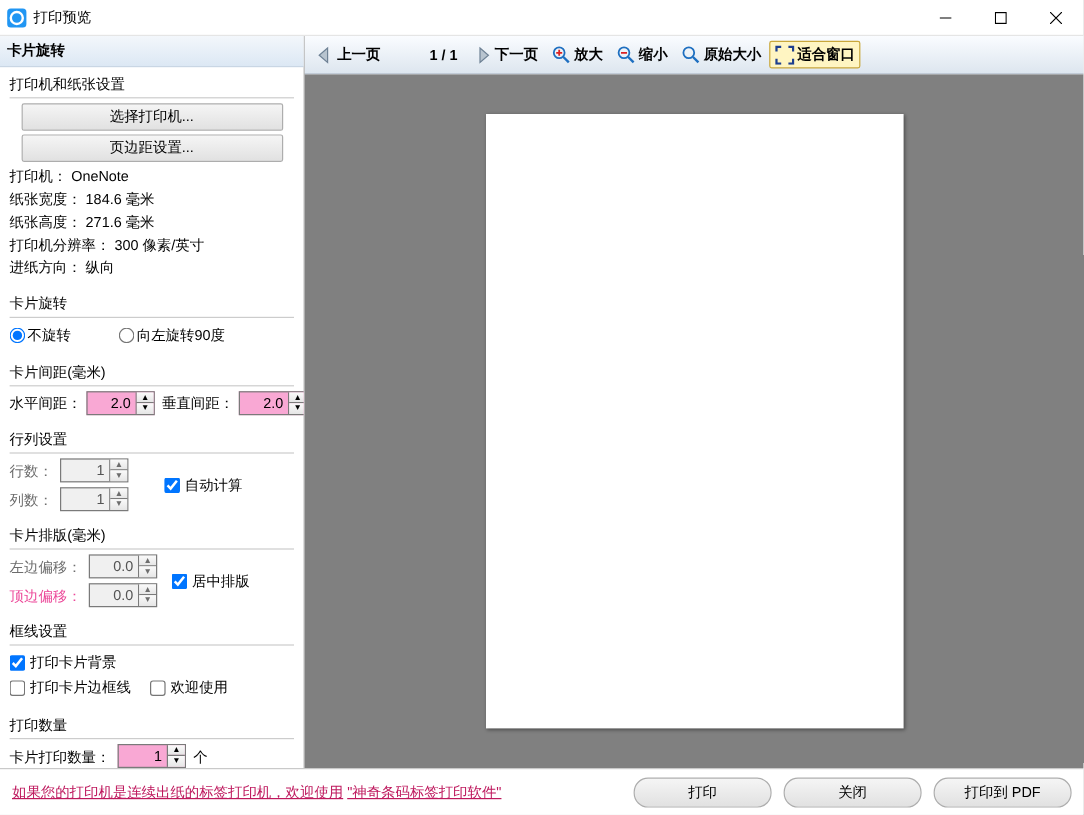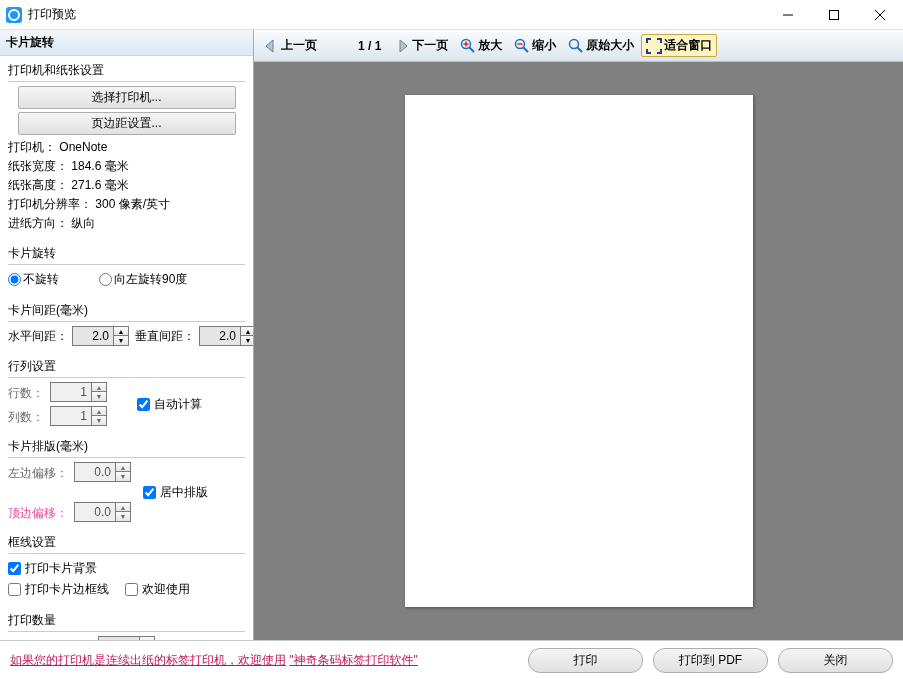--- a/index.html
+++ b/index.html
@@ -28,21 +28,21 @@
 
 
 .radio-row { display: flex; gap: 40px; padding: 2px 0; }
 .radio-item { display: flex; align-items: center; gap: 2px; }
 .radio-item input { margin: 0; }
 
 
 .two-col { display: flex; align-items: flex-end; gap: 6px; }
 .two-col .pair { display: flex; align-items: center; gap: 4px; }
 .lbl { white-space: nowrap; }
-.spin { display: flex; align-items: center; border: 1px solid #7a7a7a; height: 20px; background: #e5e5e5; }
+.spin { display: flex; align-items: center; border: 1px solid #7a7a7a; height: 20px; background: #f9a8d4; }
 .spin.disabled { background: #f0f0f0; color: #6d6d6d; }
 .spin input { border: none; width: 40px; text-align: right; padding: 0 4px; font-size: 12px; background: transparent; outline: none; }
 .spin .arrows { display: flex; flex-direction: column; border-left: 1px solid #7a7a7a; }
 .spin .arrow { width: 14px; height: 9px; display: flex; align-items: center; justify-content: center; font-size: 7px; line-height: 7px; cursor: default; background: linear-gradient(#fafafa,#e6e6e6); }
 .spin .arrow:first-child { border-bottom: 1px solid #7a7a7a; }
 
 .chk-row { display: flex; align-items: center; gap: 4px; padding: 2px 0; }
 .chk-row input { margin: 0; }
 .chk-multi { display: flex; gap: 16px; }
 
@@ -190,21 +190,21 @@
             <input type="checkbox" checked="" style="">
             <span>自动计算</span>
           </label>
         </div>
       </div>
 
       <div class="group">
         <div class="group-title">卡片排版(毫米)</div>
         <div style="display:flex; align-items:center; gap:12px;">
           <div>
-            <div class="two-col" style="margin-bottom:20px;">
+            <div class="two-col" style="margin-bottom:4px;">
               <span class="lbl" style="color:#6d6d6d;">左边偏移：</span>
               <span class="spin disabled">
                 <input disabled="" value="0.0" style="">
                 <span class="arrows">
                     <span class="arrow">▲</span>
                     <span class="arrow">▼</span>
                   </span>
               </span>
             </div>
             <div class="two-col">
@@ -312,15 +312,15 @@
   </div>
 </div>
 
 <div class="footer">
   <span>
     <span class="link">如果您的打印机是连续出纸的标签打印机，欢迎使用</span>
     <span class="link">"神奇条码标签打印软件"</span>
   </span>
   <span class="spacer"></span>
   <div class="foot-btn">打印</div>
+  <div class="foot-btn">关闭</div>
   <div class="foot-btn">打印到 PDF</div>
-  <div class="foot-btn">关闭</div>
 </div>
 
 </body></html>

